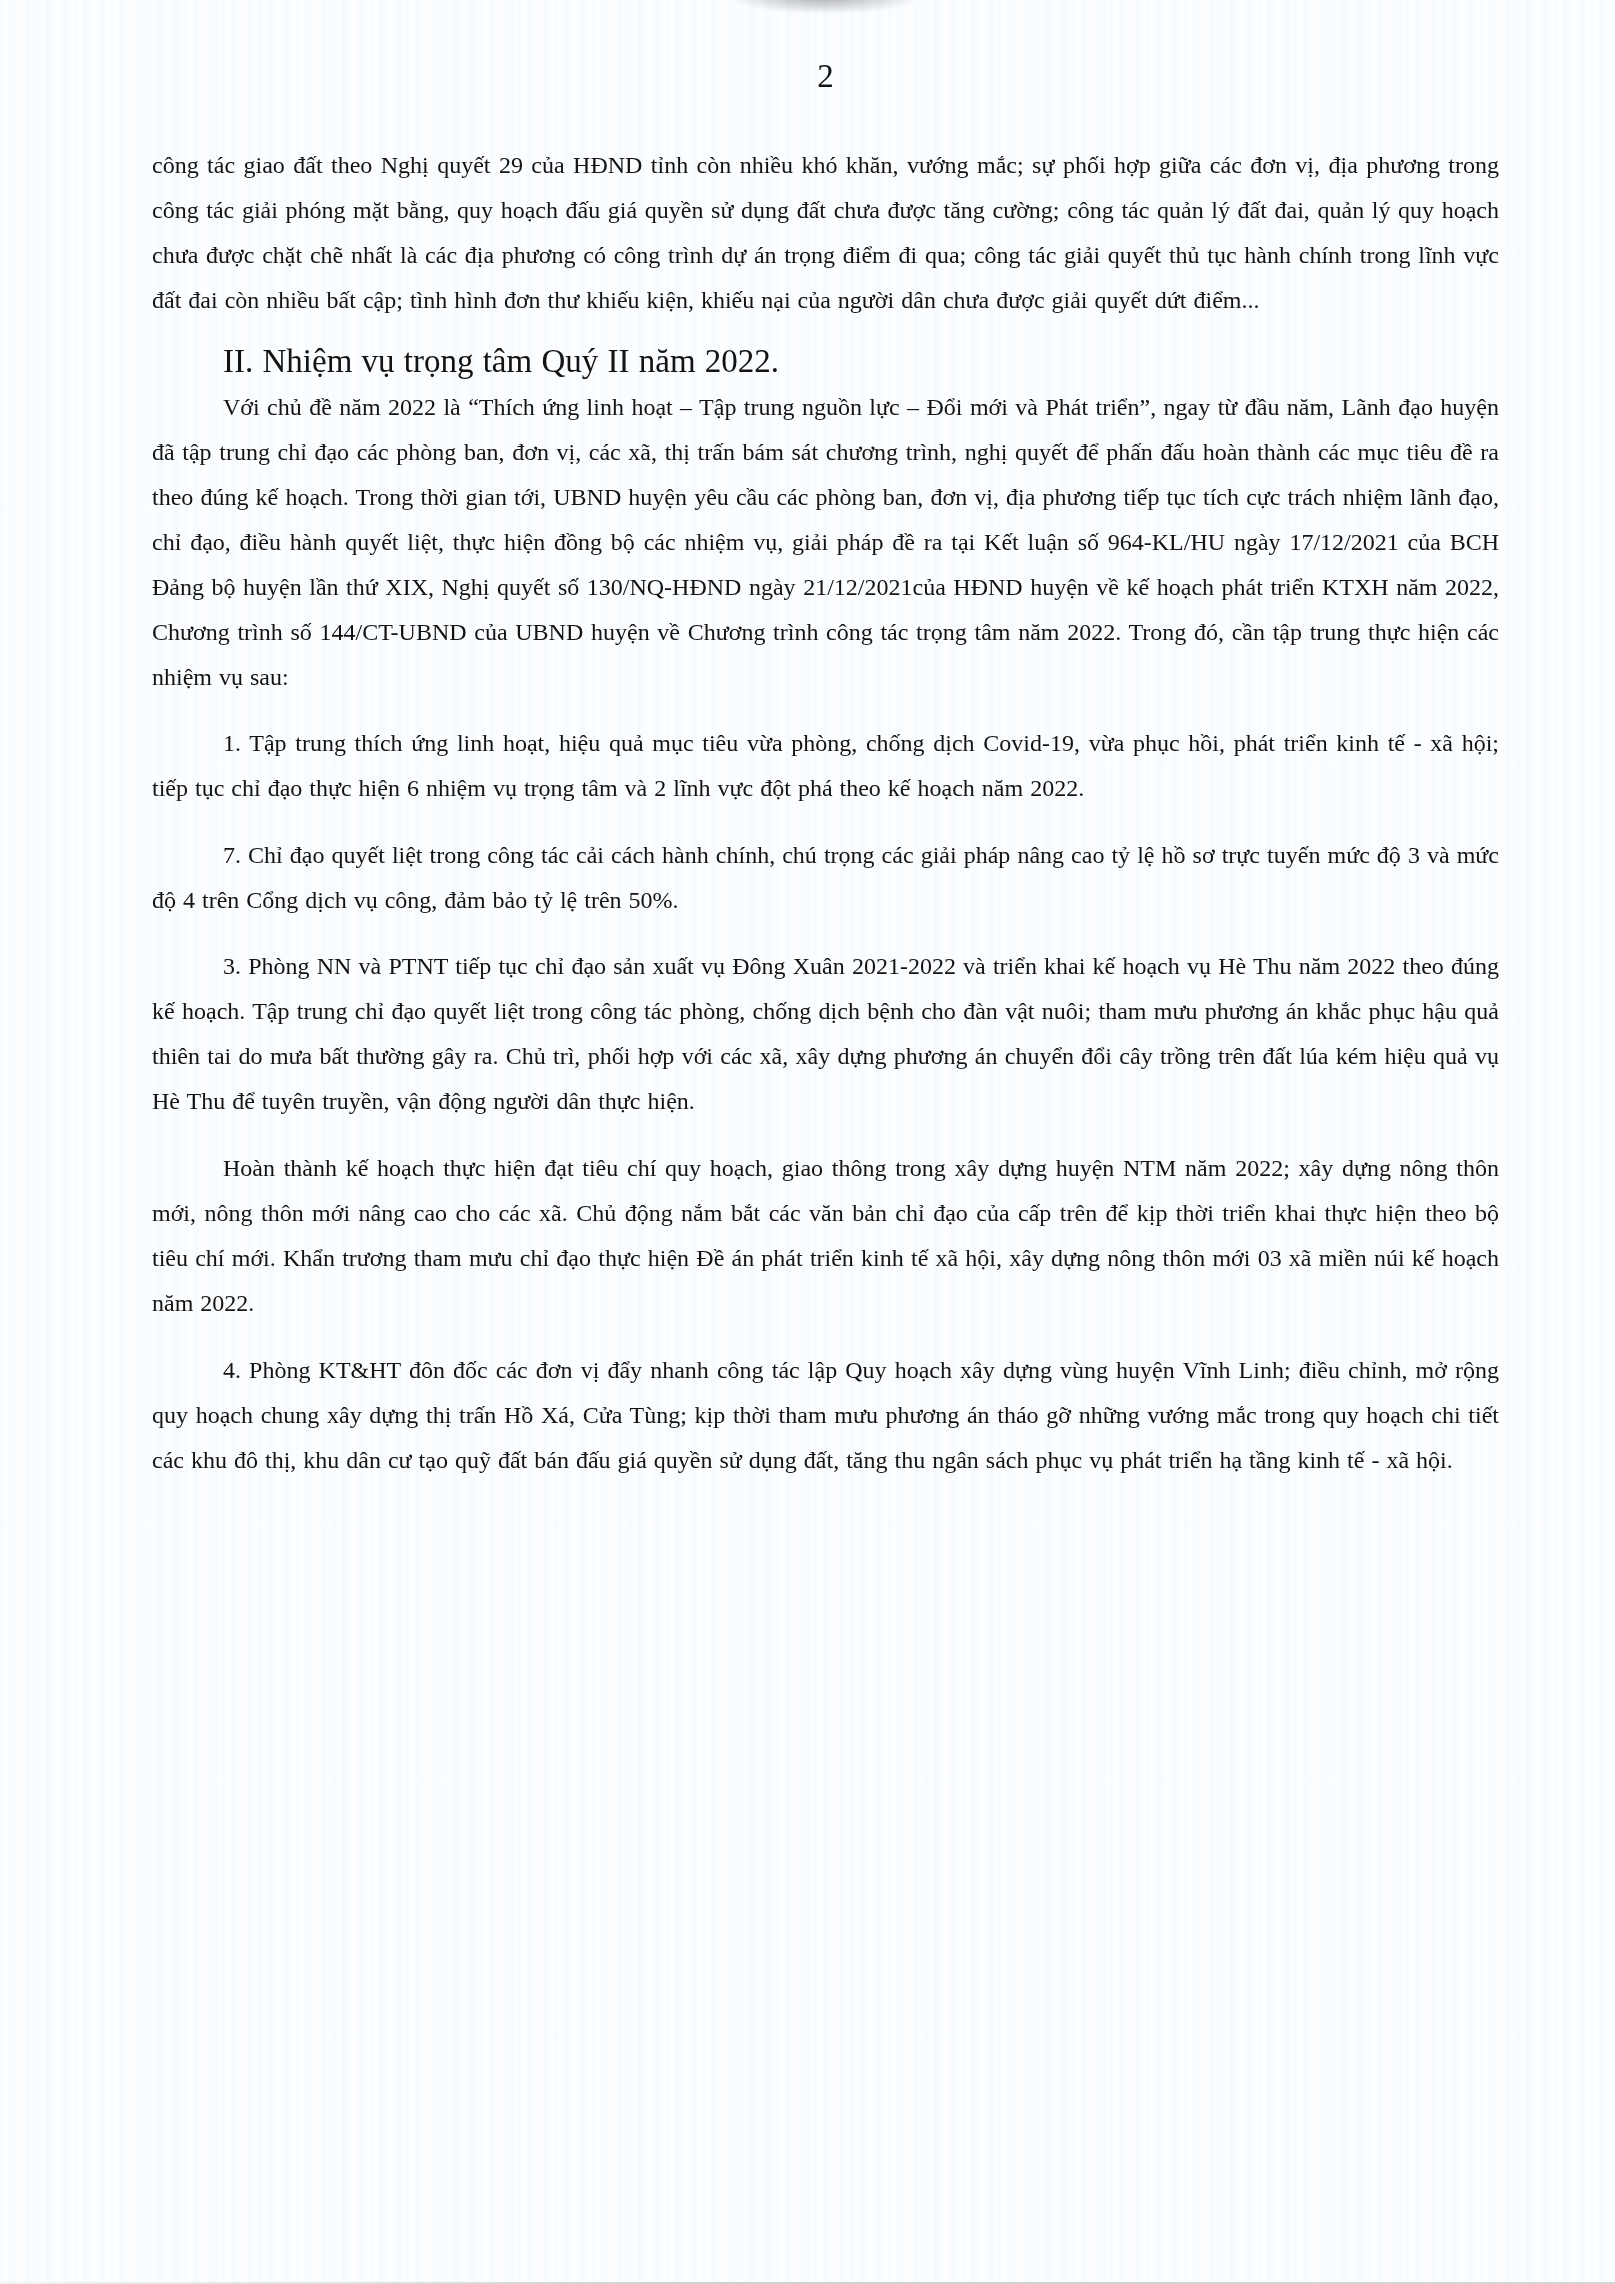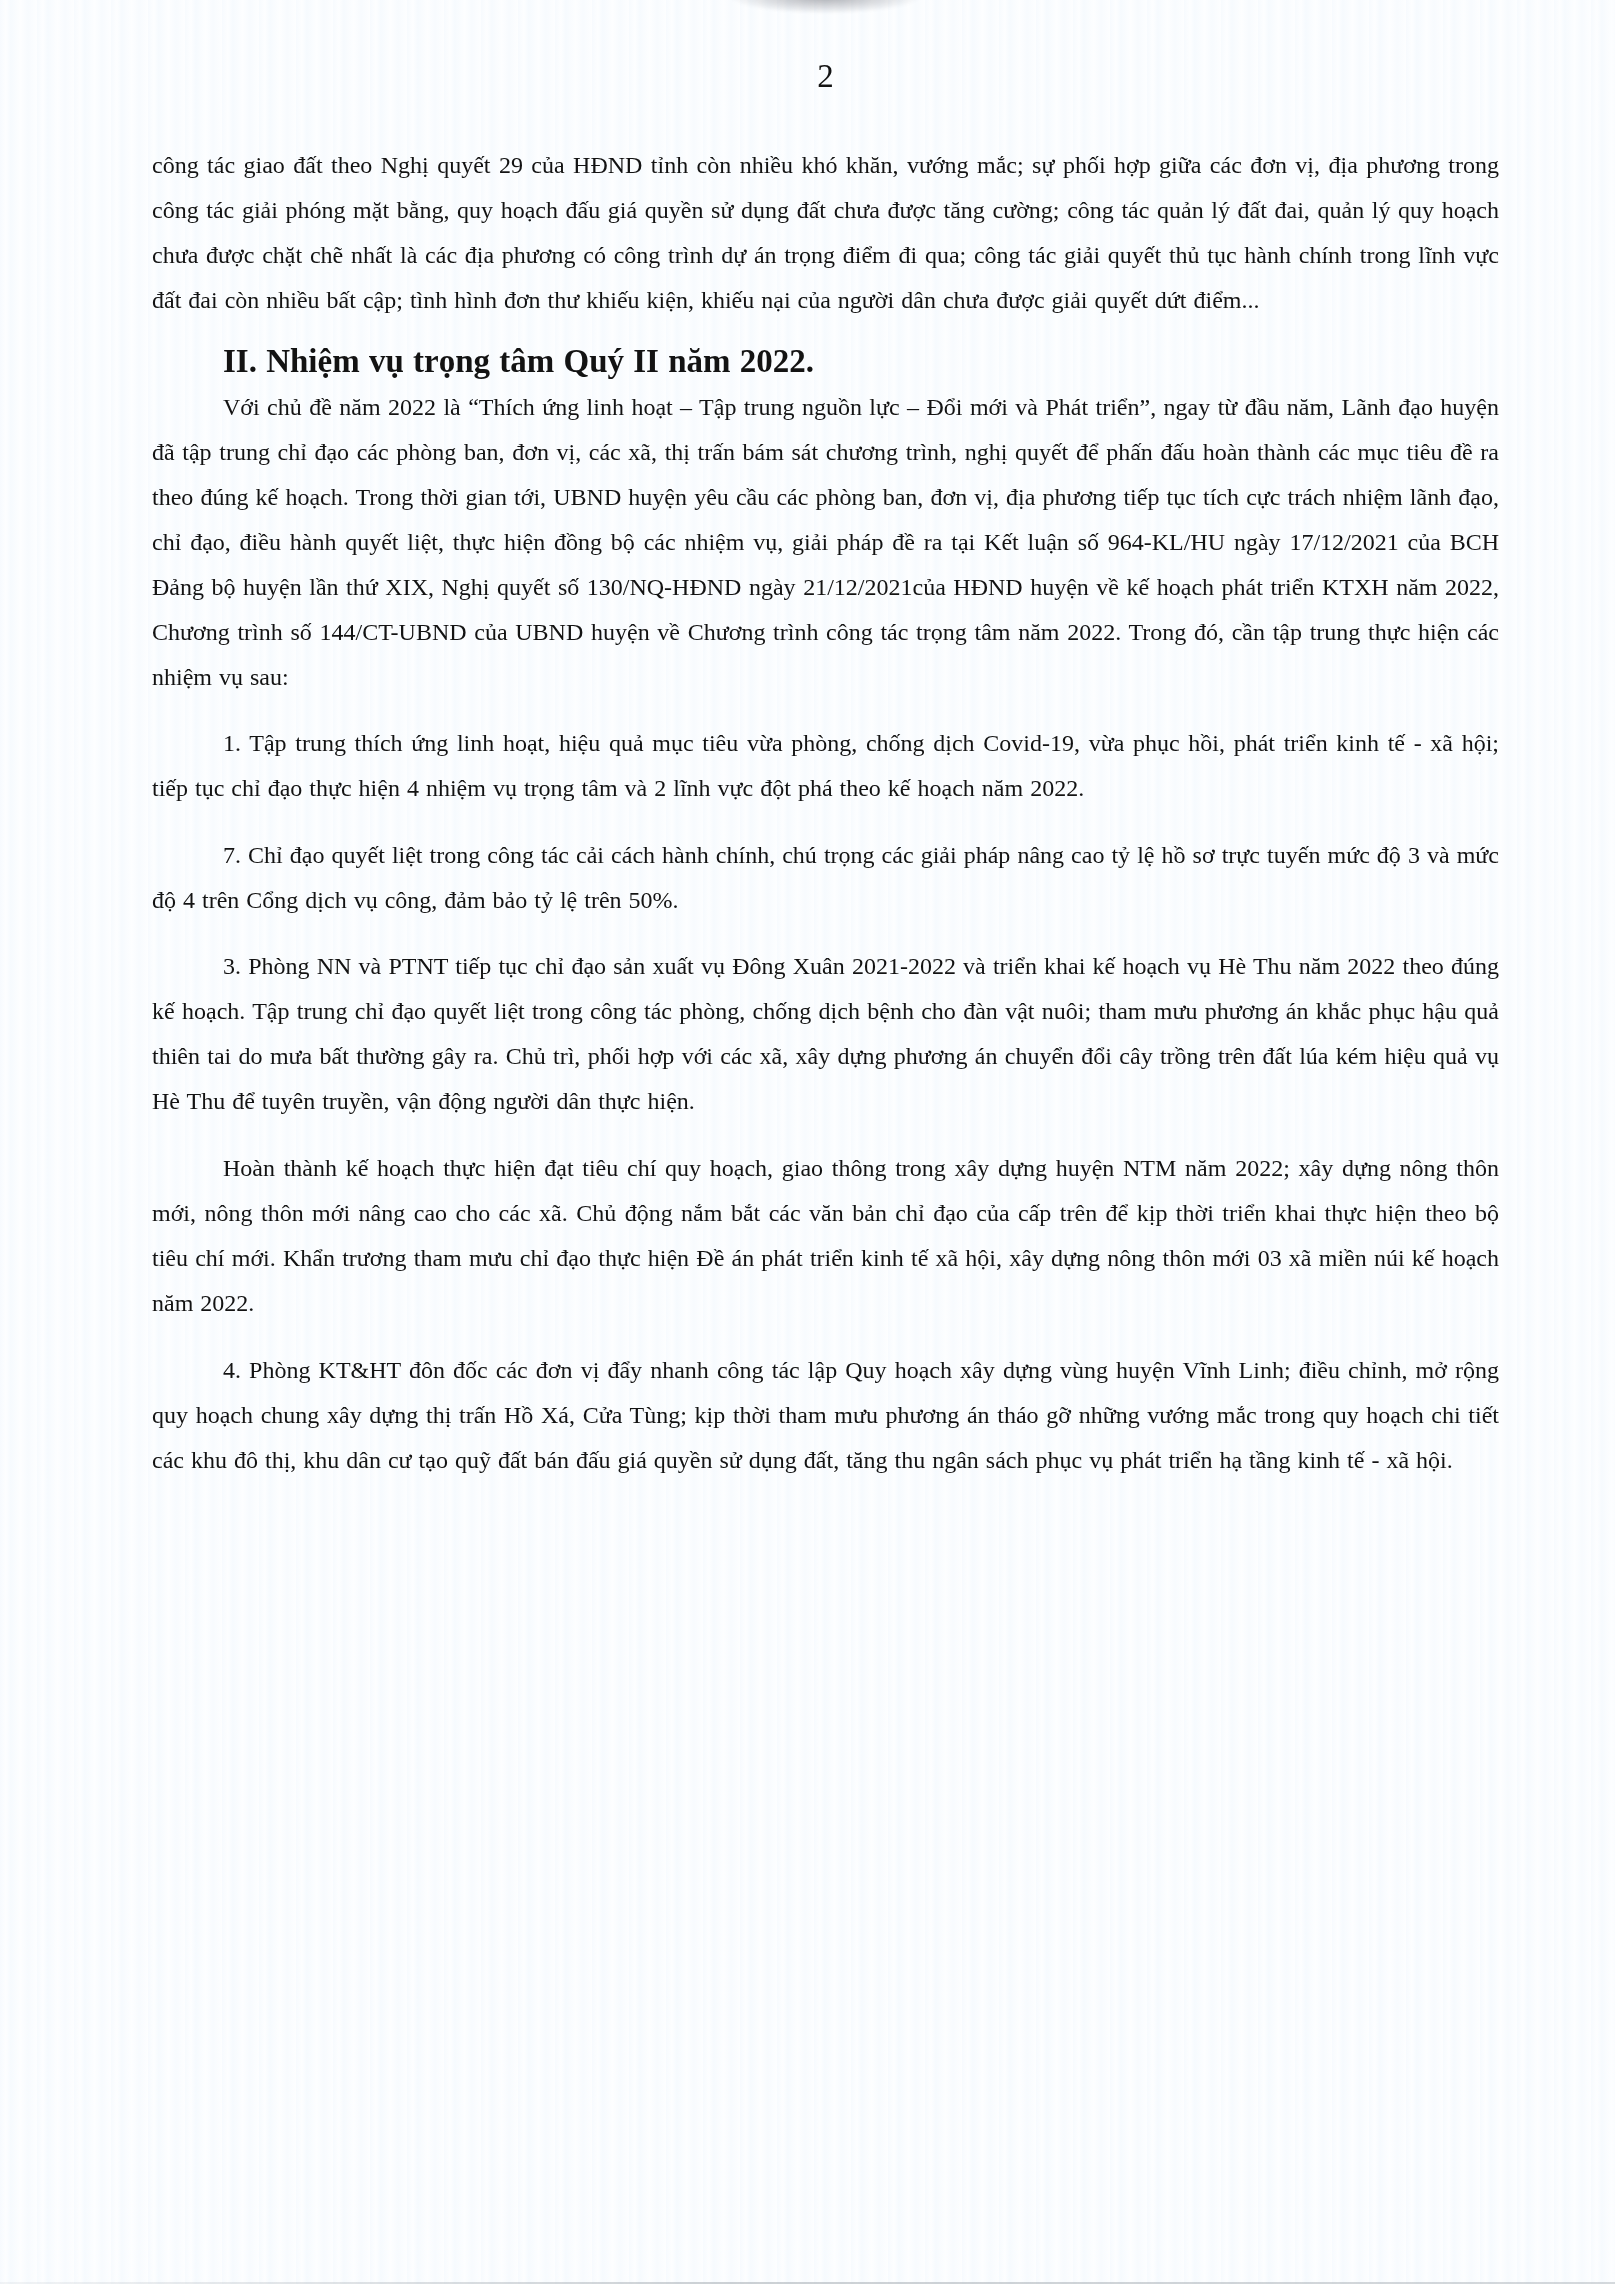--- a/index.html
+++ b/index.html
@@ -49,21 +49,21 @@
   .para {
     font-size: 24px;
     line-height: 45px;
     text-align: justify;
     margin: 0;
     word-spacing: 1px;
   }
   .indent { text-indent: 71px; }
   .no-indent { text-indent: 0; }
   .heading {
-    font-weight: bold;
+    font-weight: normal;
     font-size: 33px;
     margin-top: 15.7px;
     text-indent: 71px;
     text-align: left;
   }
   .gap-sm { margin-top: 1px; }
   .gap-lg { margin-top: 21.6px; }
 </style>
 </head>
 <body>
@@ -74,21 +74,21 @@
 
   <div class="content">
     <div class="page-number">2</div>
 
     <p class="para no-indent">công tác giao đất theo Nghị quyết 29 của HĐND tỉnh còn nhiều khó khăn, vướng mắc; sự phối hợp giữa các đơn vị, địa phương trong công tác giải phóng mặt bằng, quy hoạch đấu giá quyền sử dụng đất chưa được tăng cường; công tác quản lý đất đai, quản lý quy hoạch chưa được chặt chẽ nhất là các địa phương có công trình dự án trọng điểm đi qua; công tác giải quyết thủ tục hành chính trong lĩnh vực đất đai còn nhiều bất cập; tình hình đơn thư khiếu kiện, khiếu nại của người dân chưa được giải quyết dứt điểm...</p>
 
     <h2 class="para heading">II. Nhiệm vụ trọng tâm Quý II năm 2022.</h2>
 
     <p class="para indent gap-sm">Với chủ đề năm 2022 là “Thích ứng linh hoạt – Tập trung nguồn lực – Đổi mới và Phát triển”, ngay từ đầu năm, Lãnh đạo huyện đã tập trung chỉ đạo các phòng ban, đơn vị, các xã, thị trấn bám sát chương trình, nghị quyết để phấn đấu hoàn thành các mục tiêu đề ra theo đúng kế hoạch. Trong thời gian tới, UBND huyện yêu cầu các phòng ban, đơn vị, địa phương tiếp tục tích cực trách nhiệm lãnh đạo, chỉ đạo, điều hành quyết liệt, thực hiện đồng bộ các nhiệm vụ, giải pháp đề ra tại Kết luận số 964-KL/HU ngày 17/12/2021 của BCH Đảng bộ huyện lần thứ XIX, Nghị quyết số 130/NQ-HĐND ngày 21/12/2021của HĐND huyện về kế hoạch phát triển KTXH năm 2022, Chương trình số 144/CT-UBND của UBND huyện về Chương trình công tác trọng tâm năm 2022. Trong đó, cần tập trung thực hiện các nhiệm vụ sau:</p>
 
-    <p class="para indent gap-lg">1. Tập trung thích ứng linh hoạt, hiệu quả mục tiêu vừa phòng, chống dịch Covid-19, vừa phục hồi, phát triển kinh tế - xã hội; tiếp tục chỉ đạo thực hiện 4 nhiệm vụ trọng tâm và 2 lĩnh vực đột phá theo kế hoạch năm 2022.</p>
+    <p class="para indent gap-lg">1. Tập trung thích ứng linh hoạt, hiệu quả mục tiêu vừa phòng, chống dịch Covid-19, vừa phục hồi, phát triển kinh tế - xã hội; tiếp tục chỉ đạo thực hiện 6 nhiệm vụ trọng tâm và 2 lĩnh vực đột phá theo kế hoạch năm 2022.</p>
 
     <p class="para indent gap-lg">7. Chỉ đạo quyết liệt trong công tác cải cách hành chính, chú trọng các giải pháp nâng cao tỷ lệ hồ sơ trực tuyến mức độ 3 và mức độ 4 trên Cổng dịch vụ công, đảm bảo tỷ lệ trên 50%.</p>
 
     <p class="para indent gap-lg">3. Phòng NN và PTNT tiếp tục chỉ đạo sản xuất vụ Đông Xuân 2021-2022 và triển khai kế hoạch vụ Hè Thu năm 2022 theo đúng kế hoạch. Tập trung chỉ đạo quyết liệt trong công tác phòng, chống dịch bệnh cho đàn vật nuôi; tham mưu phương án khắc phục hậu quả thiên tai do mưa bất thường gây ra. Chủ trì, phối hợp với các xã, xây dựng phương án chuyển đổi cây trồng trên đất lúa kém hiệu quả vụ Hè Thu để tuyên truyền, vận động người dân thực hiện.</p>
 
     <p class="para indent gap-lg">Hoàn thành kế hoạch thực hiện đạt tiêu chí quy hoạch, giao thông trong xây dựng huyện NTM năm 2022; xây dựng nông thôn mới, nông thôn mới nâng cao cho các xã. Chủ động nắm bắt các văn bản chỉ đạo của cấp trên để kịp thời triển khai thực hiện theo bộ tiêu chí mới. Khẩn trương tham mưu chỉ đạo thực hiện Đề án phát triển kinh tế xã hội, xây dựng nông thôn mới 03 xã miền núi kế hoạch năm 2022.</p>
 
     <p class="para indent gap-lg">4.  Phòng KT&amp;HT đôn đốc các đơn vị đẩy nhanh công tác lập Quy hoạch xây dựng vùng huyện Vĩnh Linh; điều chỉnh, mở rộng quy hoạch chung xây dựng thị trấn Hồ Xá, Cửa Tùng; kịp thời tham mưu phương án tháo gỡ những vướng mắc trong quy hoạch chi tiết các khu đô thị, khu dân cư tạo quỹ đất bán đấu giá quyền sử dụng đất, tăng thu ngân sách phục vụ phát triển hạ tầng kinh tế - xã hội.</p>
   </div>
 

